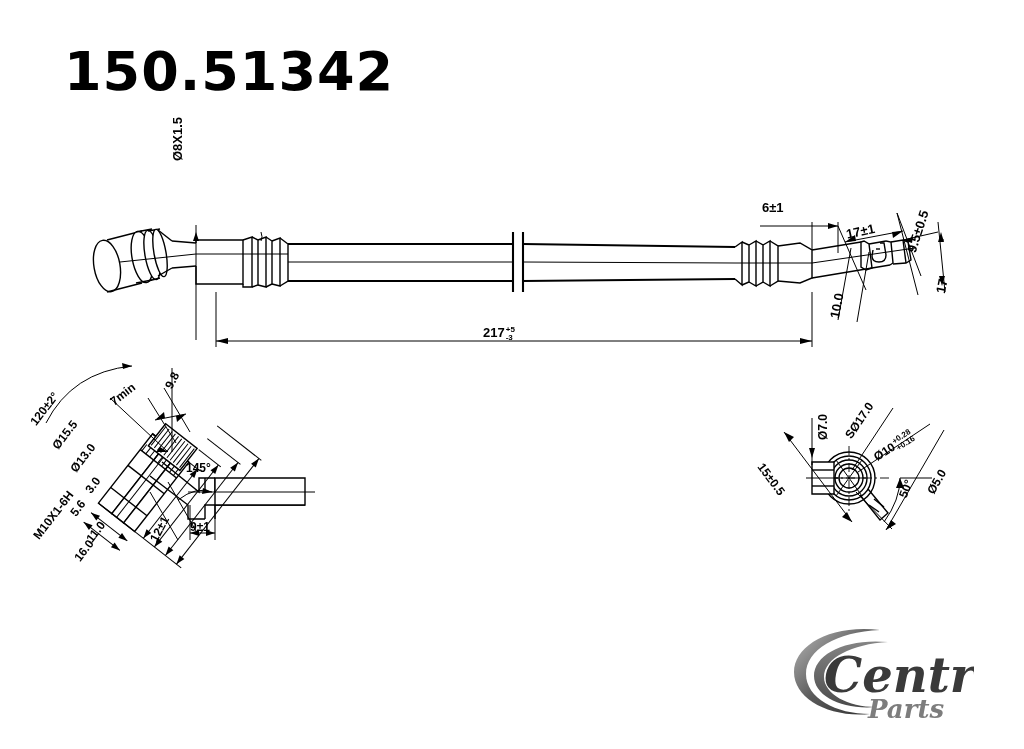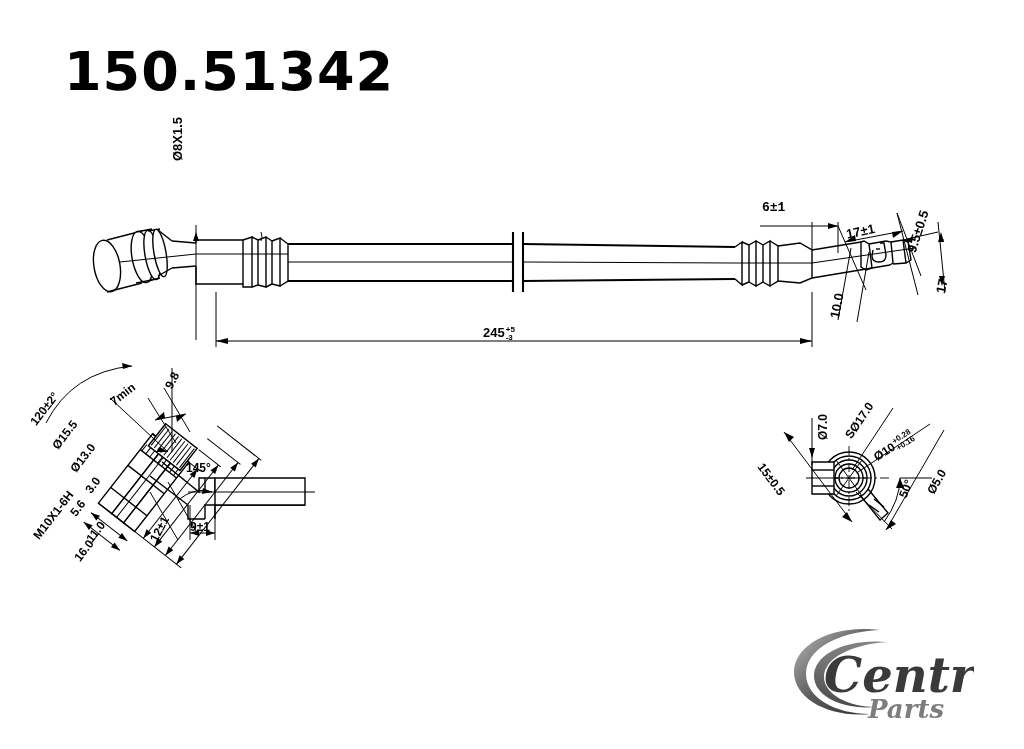--- a/index.html
+++ b/index.html
@@ -318,24 +318,24 @@
       <path class="ln-t" d="M900 478 L932 478"></path>
 
       <path class="ln-t" d="M886 530 L944 430"></path>
       <path class="fill-k" d="M886 530 L891 520 L896 524 Z"></path>
     </g>
   </svg>
 
   <div class="dim" style="left:171px;top:161px;transform:rotate(-90deg);transform-origin:0 0;">Ø8X1.5</div>
 
   <div class="dim" style="left:483px;top:326px;">
-    <span>245</span><span class="tol"><span>+5</span><span>-3</span></span>
+    <span>217</span><span class="tol"><span>+5</span><span>-3</span></span>
   </div>
 
-  <div class="dim" style="left:762px;top:201px;font-family:Liberation Mono, monospace;">6±1</div>
+  <div class="dim" style="left:762px;top:201px;">6±1</div>
 
   <div class="dim" style="left:845px;top:228px;transform:rotate(-12deg);transform-origin:0 0;">17±1</div>
 
   <div class="dim" style="left:905px;top:250px;transform:rotate(-72deg);transform-origin:0 0;">9.5±0.5</div>
 
   <div class="dim" style="left:828px;top:317px;transform:rotate(-79deg);transform-origin:0 0;">10.0</div>
 
   <div class="dim" style="left:934px;top:292px;transform:rotate(-79deg);transform-origin:0 0;">17</div>
 
   <div class="dim sm" style="left:28px;top:420px;transform:rotate(-52deg);transform-origin:0 0;">120±2°</div>

